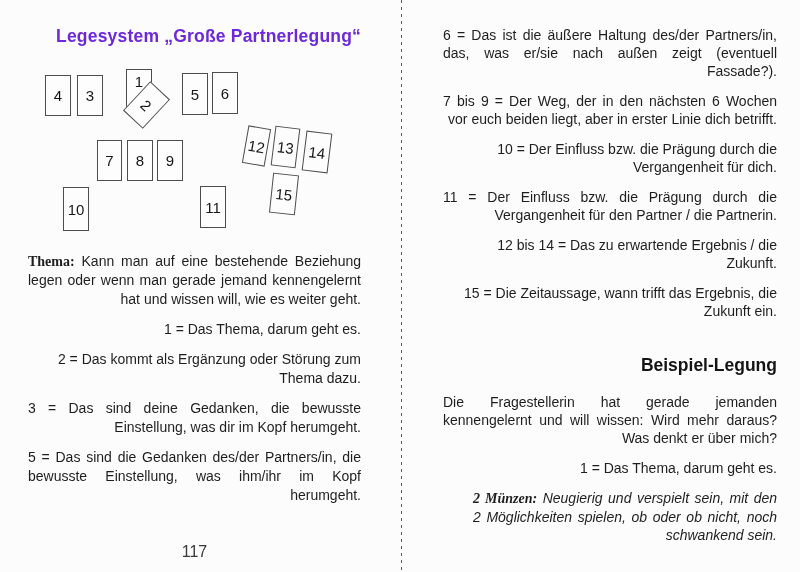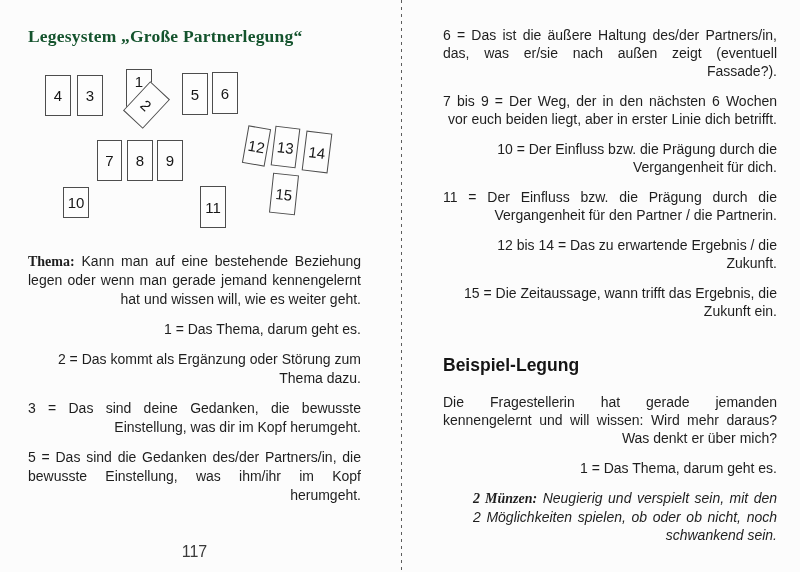--- a/index.html
+++ b/index.html
@@ -8,40 +8,40 @@
     font-family:"Liberation Sans",sans-serif;color:#1e1e1e;overflow:hidden;
   }
   .page{position:absolute;top:0;height:572px;}
   .page-left{left:0;width:400px;}
   .page-right{left:402px;width:398px;}
   .divider{
     position:absolute;left:401px;top:0;width:1px;height:572px;
     background:repeating-linear-gradient(to bottom,#5c5c5c 0px,#5c5c5c 3.5px,transparent 3.5px,transparent 7px);
   }
   .title{
-    position:absolute;top:26px;left:28px;width:333px;text-align:left;
-    font-weight:bold;font-size:17.5px;line-height:21px;letter-spacing:.2px;color:#14532d;font-family:Liberation Serif, serif;
+    position:absolute;top:26px;left:28px;width:333px;text-align:right;
+    font-weight:bold;font-size:17.5px;line-height:21px;letter-spacing:.2px;color:#6d28d9;
   }
   .diagram{position:absolute;top:60px;left:0;width:400px;height:178px;}
   .card{
     position:absolute;box-sizing:border-box;background:#fdfdfd;
     border:1.5px solid #4d4d4d;display:flex;align-items:center;justify-content:center;
     font-size:15px;color:#161616;
   }
   .card.num-top{align-items:flex-start;padding-top:3px;}
   .body{position:absolute;font-size:14px;}
   .body-left{top:252px;left:28px;width:333px;line-height:19px;}
   .body-right{top:26px;left:41px;width:334px;line-height:18px;}
   .para{margin:0 0 11px 0;}
   .body-right .para{margin-bottom:12px;}
   .para.indent{margin-left:30px;font-style:italic;}
   .jline{text-align:justify;text-align-last:justify;text-justify:inter-word;}
   .line{text-align:right;}
   .heading{
-    font-weight:bold;font-size:17.5px;line-height:21px;text-align:left;
+    font-weight:bold;font-size:17.5px;line-height:21px;text-align:right;
     margin:35px 0 17px 0;color:#141414;
   }
   .pagenum{position:absolute;top:543px;font-size:16px;color:#3a3a3a;text-align:center;}
   .pagenum-left{left:28px;width:333px;}
   .pagenum-right{left:41px;width:334px;margin-top:27px;}
   strong{font-weight:bold;font-family:Liberation Serif, serif;}
 </style>
 </head>
 <body>
 
@@ -70,21 +70,21 @@
         </div>
         <div class="card" style="left: 97px; top: 80px; width: 25px; height: 41px;">
           <span>7</span>
         </div>
         <div class="card" style="left: 127px; top: 80px; width: 26px; height: 41px;">
           <span>8</span>
         </div>
         <div class="card" style="left: 157px; top: 80px; width: 26px; height: 41px;">
           <span>9</span>
         </div>
-        <div class="card" style="left: 63px; top: 127px; width: 26px; height: 31px;">
+        <div class="card" style="left: 63px; top: 127px; width: 26px; height: 44px;">
           <span>10</span>
         </div>
         <div class="card" style="left: 200px; top: 126px; width: 26px; height: 42px;">
           <span>11</span>
         </div>
         <div class="card" style="left: 245px; top: 67px; width: 23px; height: 38px; transform: rotate(10deg);">
           <span>12</span>
         </div>
         <div class="card" style="left: 273px; top: 67px; width: 25px; height: 40px; transform: rotate(7deg);">
           <span>13</span>

